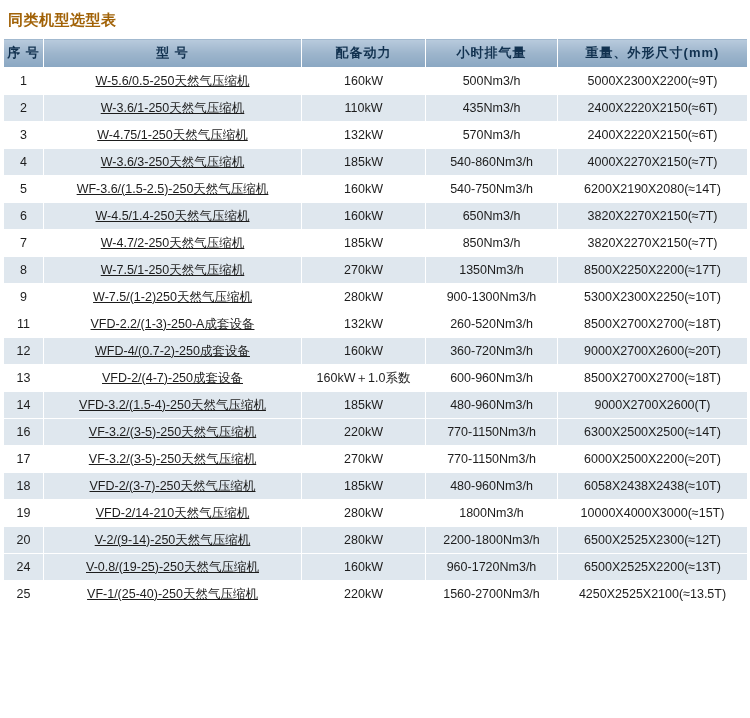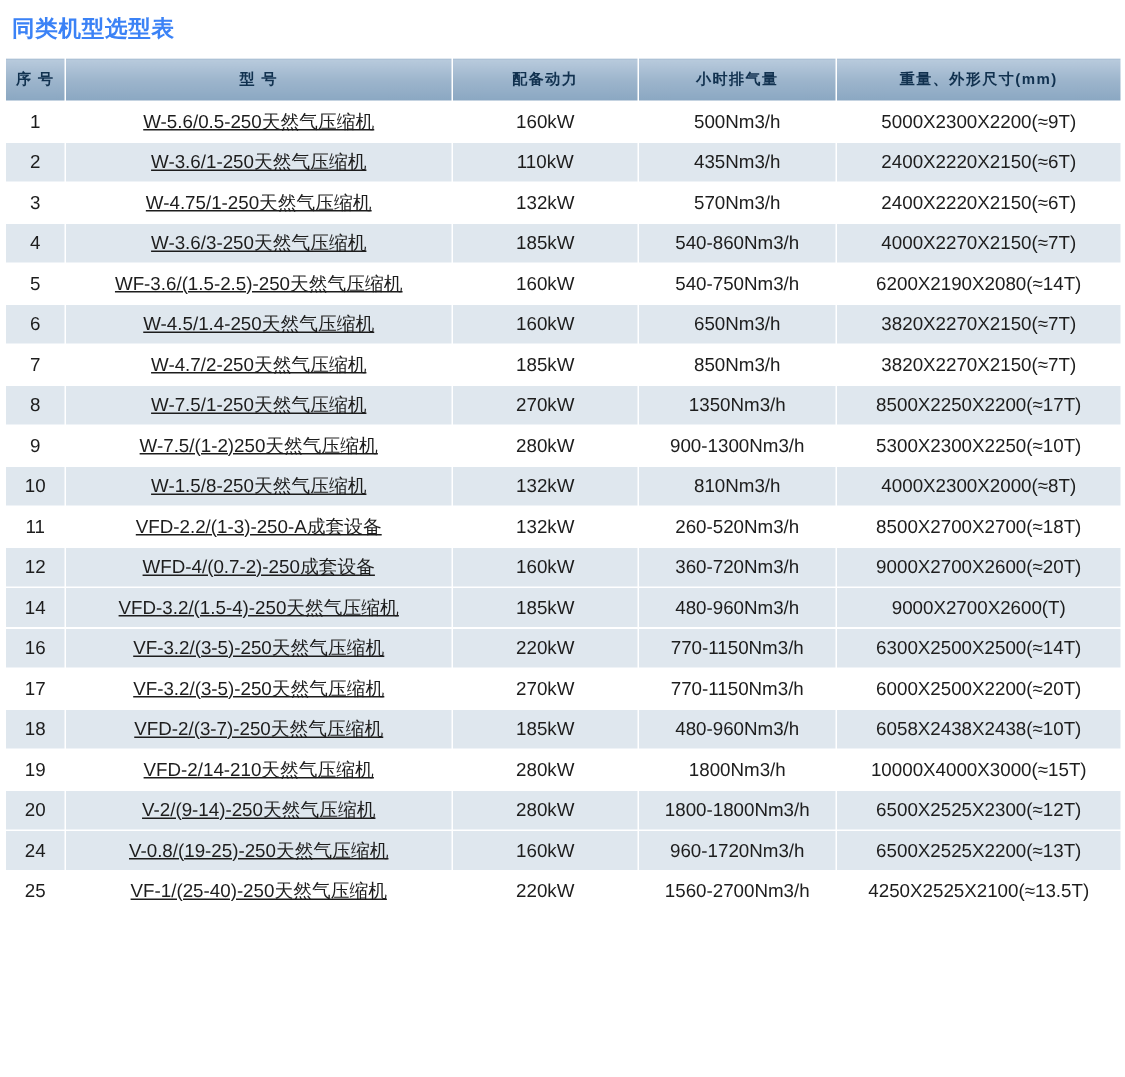--- a/index.html
+++ b/index.html
@@ -17,41 +17,41 @@
   .page {
     width: 750px;
     height: 718px;
     position: relative;
     box-sizing: border-box;
     padding: 0;
   }
   .doc-title {
     font-size: 15px;
     font-weight: bold;
-    color: #3b82f6;
+    color: #a16207;
     padding: 10px 0 8px 8px;
     letter-spacing: 0.5px;
     line-height: 20px;
   }
   table.spec-table {
     border-collapse: collapse;
     width: 744px;
     margin: 0 3px;
     table-layout: fixed;
   }
   table.spec-table col.c0 { width: 40px; }
   table.spec-table col.c1 { width: 258px; }
   table.spec-table col.c2 { width: 124px; }
   table.spec-table col.c3 { width: 132px; }
   table.spec-table col.c4 { width: 190px; }
 
   table.spec-table thead th {
     background: linear-gradient(to bottom, #b9cbdd 0%, #9db5cc 50%, #8aa7c2 100%);
     color: #11314f;
-    font-size: 10px;
+    font-size: 13px;
     font-weight: bold;
     height: 26px;
     border: 1px solid #ffffff;
     letter-spacing: 1px;
     vertical-align: middle;
   }
   table.spec-table tbody td {
     height: 24px;
     border: 1px solid #ffffff;
     text-align: center;
@@ -159,41 +159,41 @@
           <td class="col-flow">1350Nm3/h</td>
           <td class="col-size">8500X2250X2200(≈17T)</td>
         </tr>
         <tr class="odd">
           <td class="col-idx">9</td>
           <td class="col-model">W-7.5/(1-2)250天然气压缩机</td>
           <td class="col-power">280kW</td>
           <td class="col-flow">900-1300Nm3/h</td>
           <td class="col-size">5300X2300X2250(≈10T)</td>
         </tr>
-        <tr class="even">
-          <td class="col-idx">10</td>
-          <td class="col-model">W-1.5/8-250天然气压缩机</td>
-          <td class="col-power">132kW</td>
-          <td class="col-flow">810Nm3/h</td>
-          <td class="col-size">4000X2300X2000(≈8T)</td>
-        </tr>
         <tr class="odd">
           <td class="col-idx">11</td>
           <td class="col-model">VFD-2.2/(1-3)-250-A成套设备</td>
           <td class="col-power">132kW</td>
           <td class="col-flow">260-520Nm3/h</td>
           <td class="col-size">8500X2700X2700(≈18T)</td>
         </tr>
         <tr class="even">
           <td class="col-idx">12</td>
           <td class="col-model">WFD-4/(0.7-2)-250成套设备</td>
           <td class="col-power">160kW</td>
           <td class="col-flow">360-720Nm3/h</td>
           <td class="col-size">9000X2700X2600(≈20T)</td>
         </tr>
+        <tr class="odd">
+          <td class="col-idx">13</td>
+          <td class="col-model">VFD-2/(4-7)-250成套设备</td>
+          <td class="col-power">160kW＋1.0系数</td>
+          <td class="col-flow">600-960Nm3/h</td>
+          <td class="col-size">8500X2700X2700(≈18T)</td>
+        </tr>
         <tr class="even">
           <td class="col-idx">14</td>
           <td class="col-model">VFD-3.2/(1.5-4)-250天然气压缩机</td>
           <td class="col-power">185kW</td>
           <td class="col-flow">480-960Nm3/h</td>
           <td class="col-size">9000X2700X2600(T)</td>
         </tr>
         <tr class="even">
           <td class="col-idx">16</td>
           <td class="col-model">VF-3.2/(3-5)-250天然气压缩机</td>
@@ -219,21 +219,21 @@
           <td class="col-idx">19</td>
           <td class="col-model">VFD-2/14-210天然气压缩机</td>
           <td class="col-power">280kW</td>
           <td class="col-flow">1800Nm3/h</td>
           <td class="col-size">10000X4000X3000(≈15T)</td>
         </tr>
         <tr class="even">
           <td class="col-idx">20</td>
           <td class="col-model">V-2/(9-14)-250天然气压缩机</td>
           <td class="col-power">280kW</td>
-          <td class="col-flow">1800-1800Nm3/h</td>
+          <td class="col-flow">2200-1800Nm3/h</td>
           <td class="col-size">6500X2525X2300(≈12T)</td>
         </tr>
         <tr class="even">
           <td class="col-idx">24</td>
           <td class="col-model">V-0.8/(19-25)-250天然气压缩机</td>
           <td class="col-power">160kW</td>
           <td class="col-flow">960-1720Nm3/h</td>
           <td class="col-size">6500X2525X2200(≈13T)</td>
         </tr>
         <tr class="odd">

